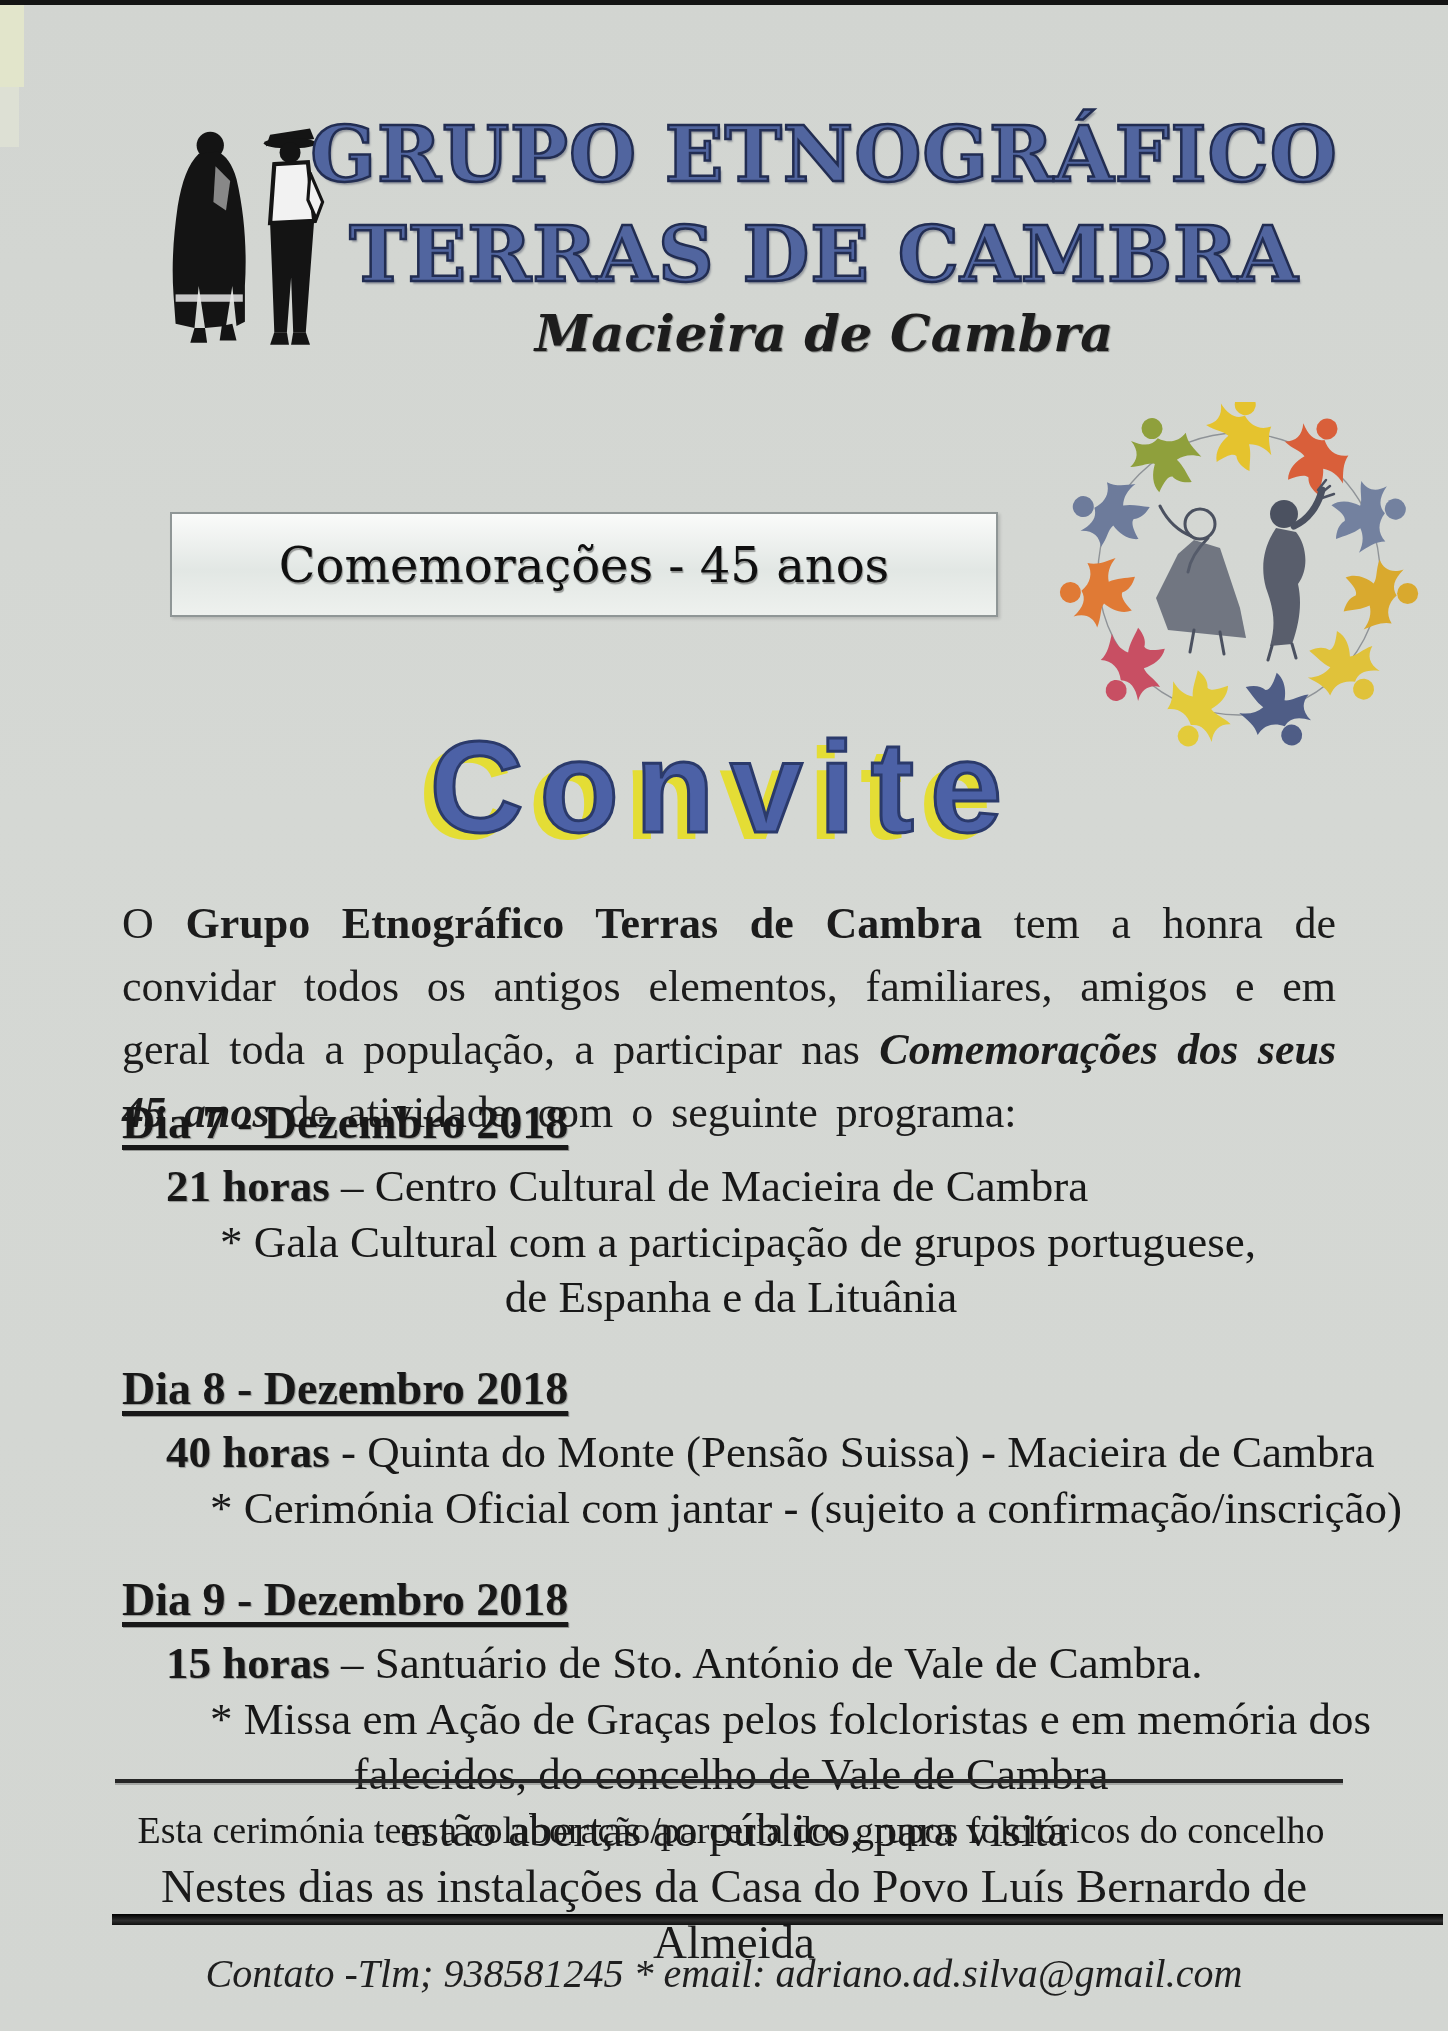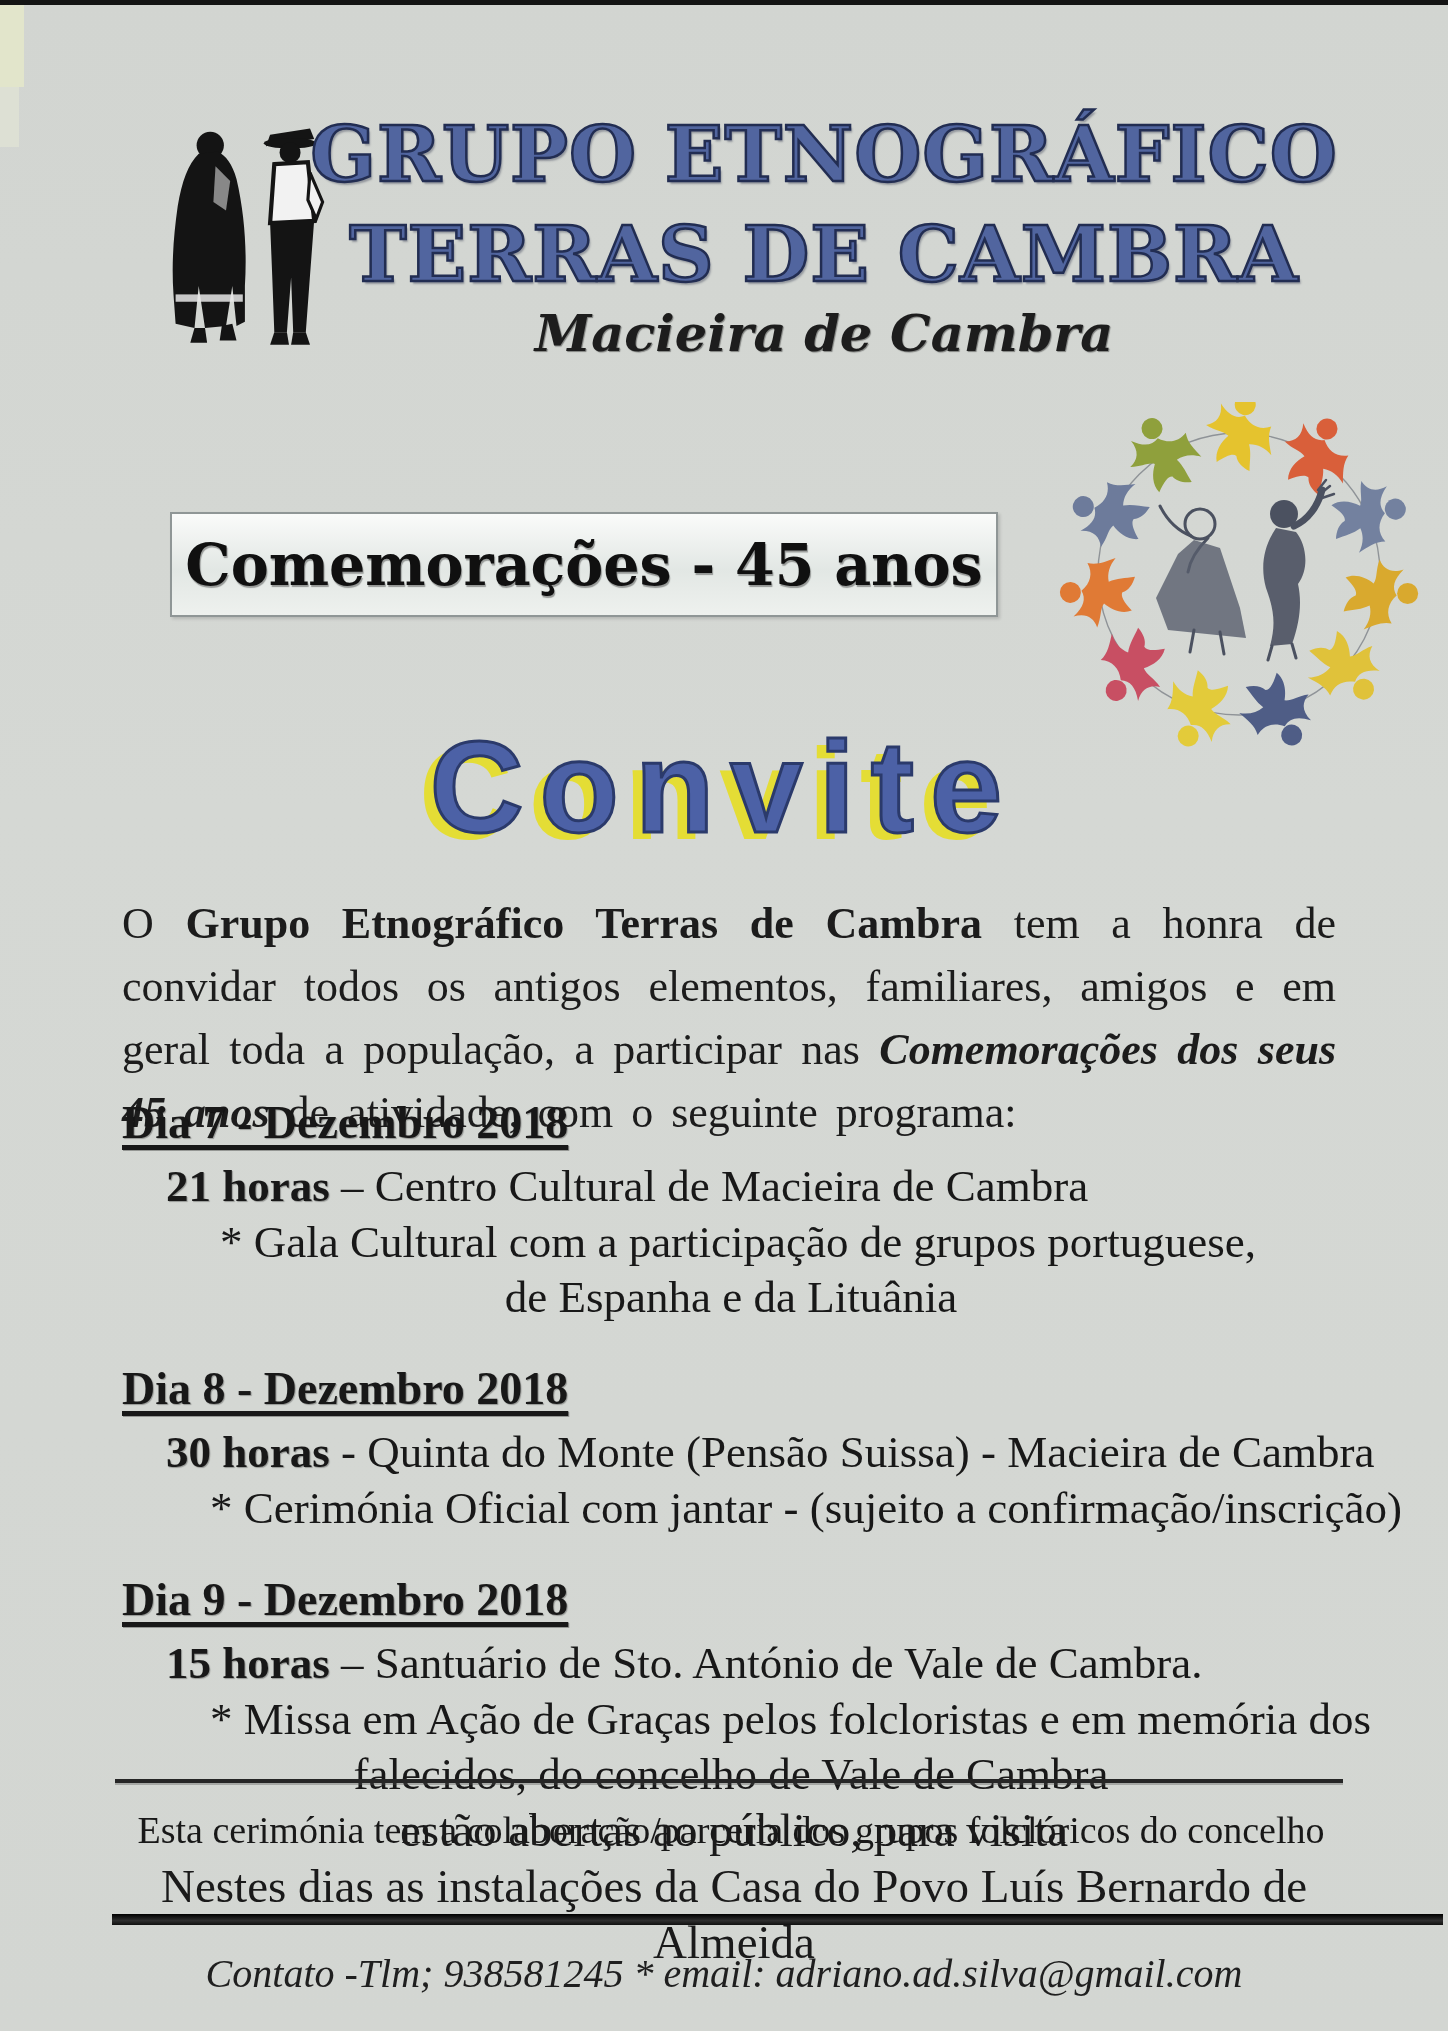--- a/index.html
+++ b/index.html
@@ -43,22 +43,22 @@
 
   
   .banner{
     position:absolute;left:170px;top:512px;width:824px;height:101px;
     background:linear-gradient(180deg,#fafbfa 0%,#e2e7e4 55%,#eef1ee 100%);
     border:2px solid #8f9696;
     box-shadow:2px 2px 3px rgba(0,0,0,.15);
     display:flex;align-items:center;justify-content:center;
   }
   .banner-text{
-    font-family:"DejaVu Serif", serif;font-weight:bold;
-    font-size:57px;color:#101010;
+    font-family:"DejaVu Serif", serif;font-weight:normal;
+    font-size:48px;color:#101010;
     text-shadow:1px 2px 1px rgba(0,0,0,.35);
     white-space:nowrap;
   }
 
   
   .dancers{position:absolute;left:1048px;top:402px;width:382px;height:350px;}
 
   
   .convite{
     position:absolute;left:0;right:0;top:712px;height:170px;
@@ -206,21 +206,21 @@
 
     <div class="day">
       <div class="day-heading">Dia 7 - Dezembro 2018</div>
       <div class="time-line"><b>21 horas</b><span> – Centro Cultural de Macieira de Cambra</span></div>
       <div class="detail-line">* Gala Cultural com a participação de grupos portuguese,</div>
       <div class="center-line">de Espanha e da Lituânia</div>
     </div>
 
     <div class="day">
       <div class="day-heading">Dia 8 - Dezembro 2018</div>
-      <div class="time-line"><b>30 horas</b><span> - Quinta do Monte (Pensão Suissa) - Macieira de Cambra</span></div>
+      <div class="time-line"><b>40 horas</b><span> - Quinta do Monte (Pensão Suissa) - Macieira de Cambra</span></div>
       <div class="detail-line tight">* Cerimónia Oficial com jantar - (sujeito a confirmação/inscrição)</div>
     </div>
 
     <div class="day">
       <div class="day-heading">Dia 9 - Dezembro 2018</div>
       <div class="time-line"><b>15 horas</b><span> – Santuário de Sto. António de Vale de Cambra.</span></div>
       <div class="detail-line tight">* Missa em Ação de Graças pelos folcloristas e em memória dos</div>
       <div class="center-line">falecidos, do concelho de Vale de Cambra</div>
       <div class="note-line">Esta cerimónia tem a colaboração/parceria dos grupos folclóricos do concelho</div>
     </div>

